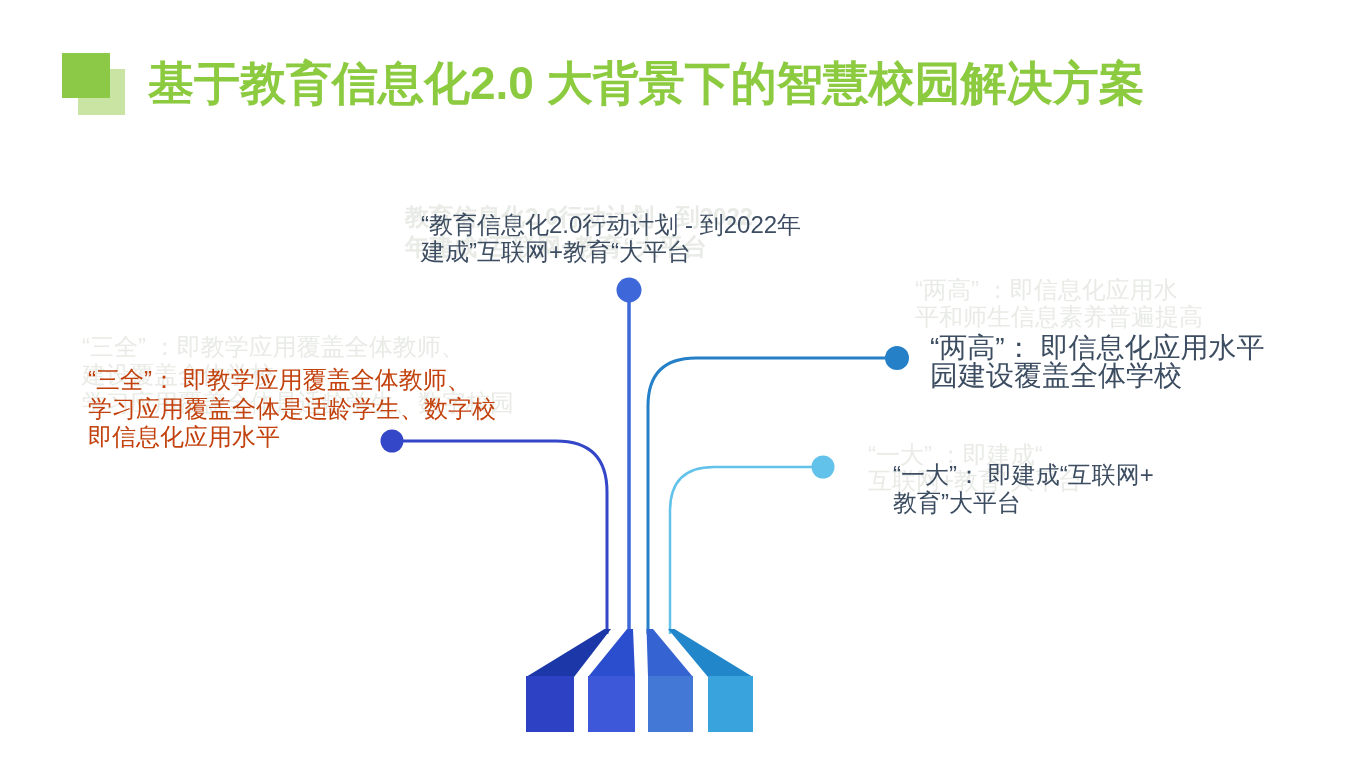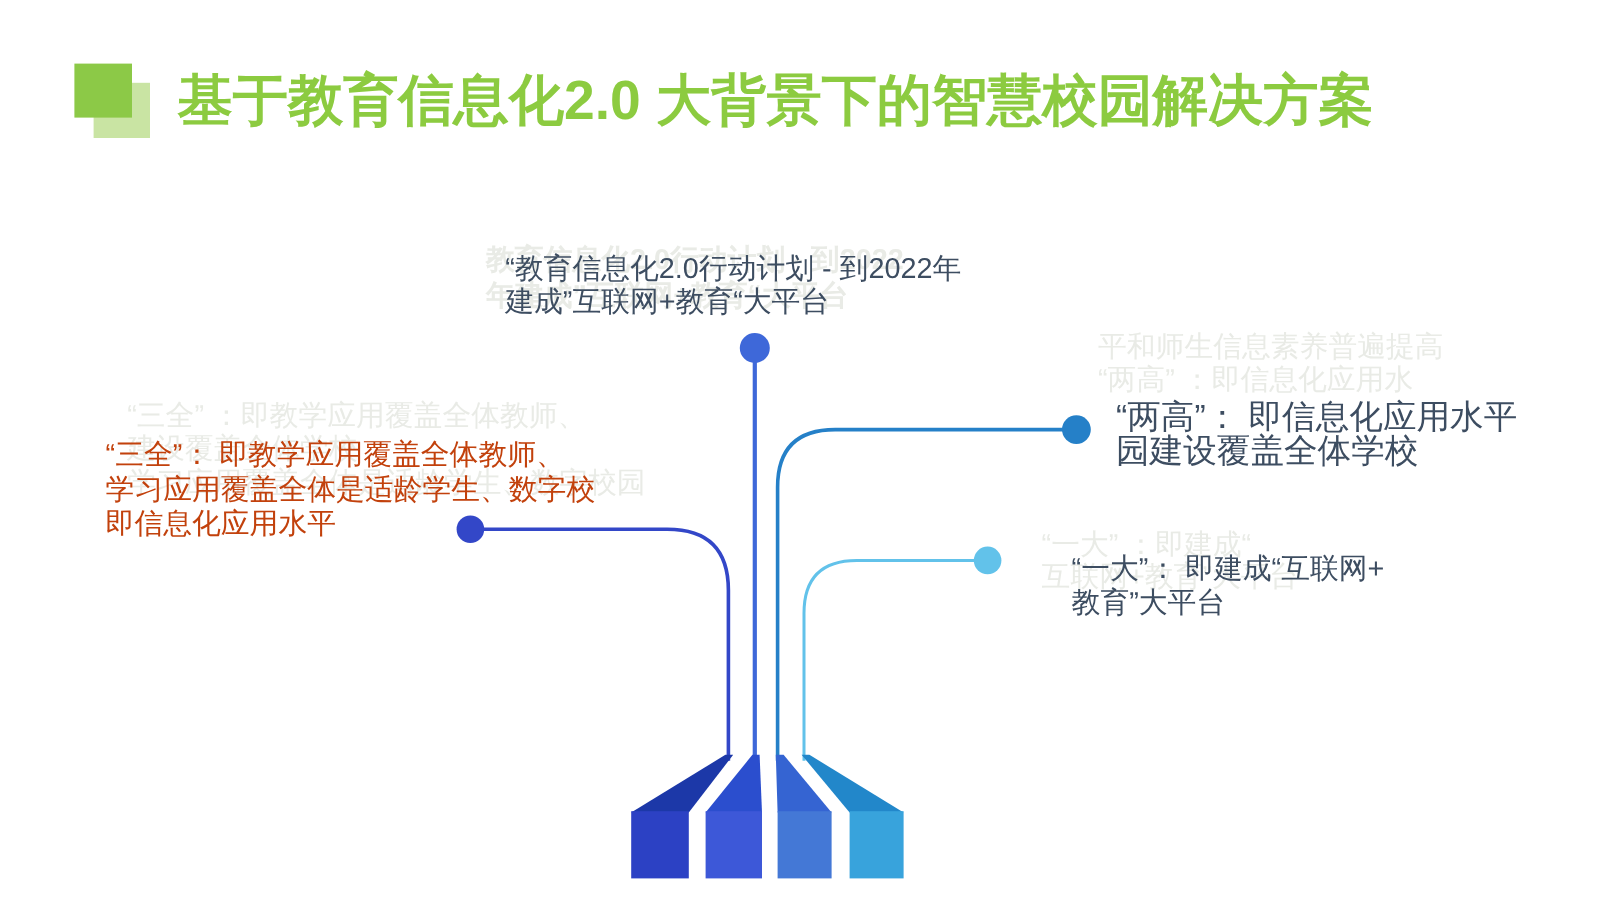--- a/index.html
+++ b/index.html
@@ -48,28 +48,28 @@
 
   <div class="sq sq-light" style="background: rgb(201, 228, 163);"></div>
   <div class="sq sq-dark" style="background: rgb(140, 201, 71);"></div>
 
   <div class="title" style="color: rgb(140, 203, 64);">基于教育信息化2.0 大背景下的智慧校园解决方案</div>
 
   <div class="txtblock ghost g-center" style="color: rgb(233, 235, 230);">
     <span class="ln">教育信息化2.0行动计划 - 到2022</span>
     <span class="ln">年建成”互联网+教育“大平台</span>
   </div>
-  <div class="txtblock ghost g-left" style="color: rgb(233, 235, 230); margin-left: 24px;">
+  <div class="txtblock ghost g-left" style="color: rgb(233, 235, 230);">
     <span class="ln">“三全” ：即教学应用覆盖全体教师、</span>
     <span class="ln">建设覆盖全体学校</span>
     <span class="ln">学习应用覆盖全体是适龄学生、数字校园</span>
   </div>
   <div class="txtblock ghost g-rt" style="color: rgb(233, 235, 230);">
+    <span class="ln">“两高” ：即信息化应用水</span>
     <span class="ln">平和师生信息素养普遍提高</span>
-    <span class="ln">“两高” ：即信息化应用水</span>
   </div>
   <div class="txtblock ghost g-rb" style="color: rgb(233, 235, 230);">
     <span class="ln">“一大” ：即建成“</span>
     <span class="ln">互联网+教育”大平台</span>
   </div>
 
   <svg class="diagram" width="1350" height="759" viewBox="0 0 1350 759">
 
     <path d="M 396 441 H 556 Q 607 441 607 492 V 634" fill="none" stroke-width="3" stroke="#3347C8"></path>
     <path d="M 629 301 V 634" fill="none" stroke-width="3.5" stroke="#3E68D9"></path>

